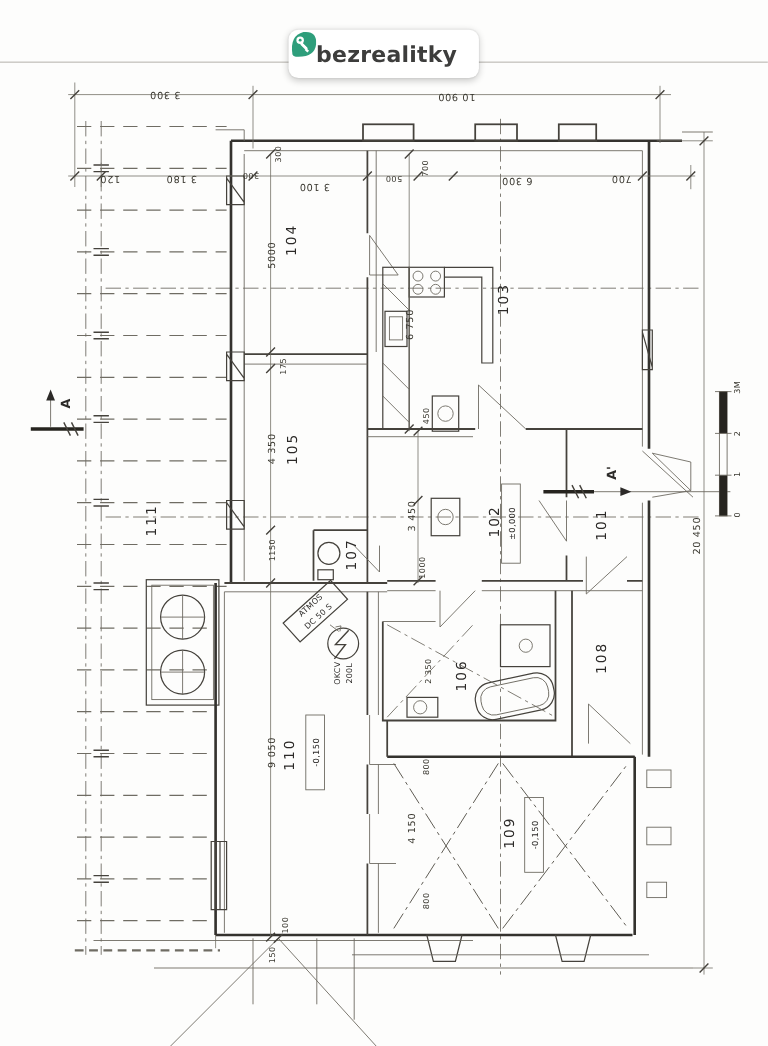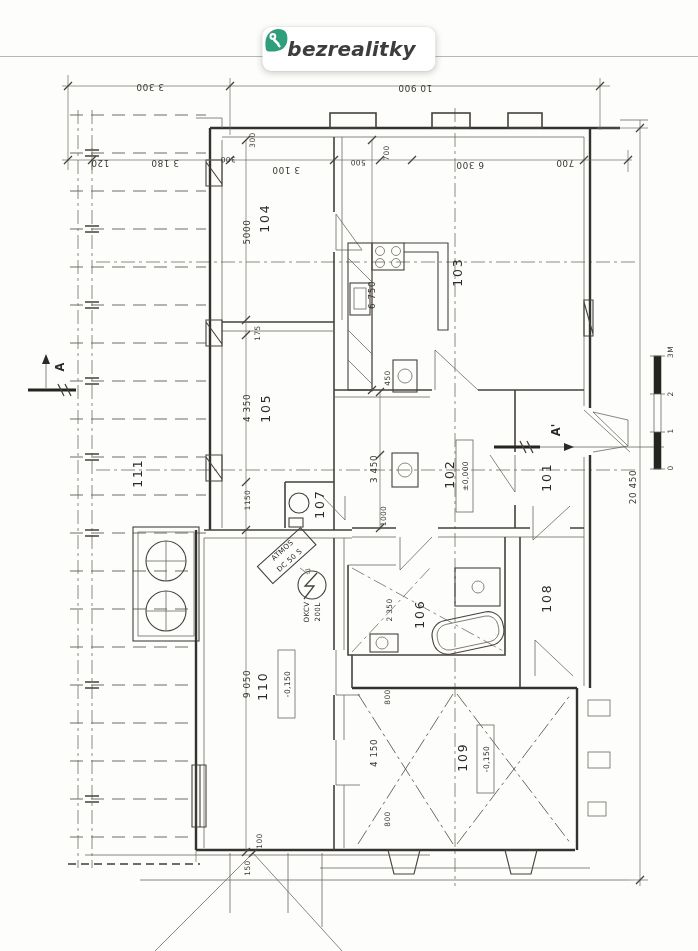--- a/index.html
+++ b/index.html
@@ -7,21 +7,21 @@
     width:698px;height:951px;position:relative;overflow:hidden;
     background:#fdfdfc;font-family:"DejaVu Sans",sans-serif;
   }
   .scan-edge{position:absolute;left:0;top:56px;width:698px;height:0;border-top:1px solid #b9b7b2;}
   .badge{
     position:absolute;top:27px;left:50%;transform:translateX(-50%);
     background:#ffffff;border-radius:9px;padding:10px 20px 10px 16px;
     display:flex;align-items:center;gap:9px;
     box-shadow:0 2px 7px rgba(0,0,0,.20), 0 0 0 1px rgba(0,0,0,.03);
   }
-  .badge .word{font-size:20px;font-weight:bold;color:#3d3d3c;letter-spacing:.2px;font-style:italic;}
+  .badge .word{font-size:20px;font-weight:bold;color:#3d3d3c;letter-spacing:.2px;}
   svg{position:absolute;left:0;top:0;}
   text{fill:#2c2a28;text-anchor:middle;}
   .t-room{font-size:12.5px;letter-spacing:1.8px;}
   .t-dim{font-size:8.8px;letter-spacing:.6px;fill:#39372f;}
   .t-sm{font-size:7.4px;letter-spacing:.4px;fill:#39372f;}
   .t-lvl{font-size:7.6px;letter-spacing:.3px;}
   .t-sec{font-size:11.5px;font-weight:bold;}
   .t-eq{font-size:7.2px;letter-spacing:.3px;}
   .wall{stroke:#34322e;stroke-width:2.4;fill:none;}
   .wall2{stroke:#45423c;stroke-width:1.6;fill:none;}

